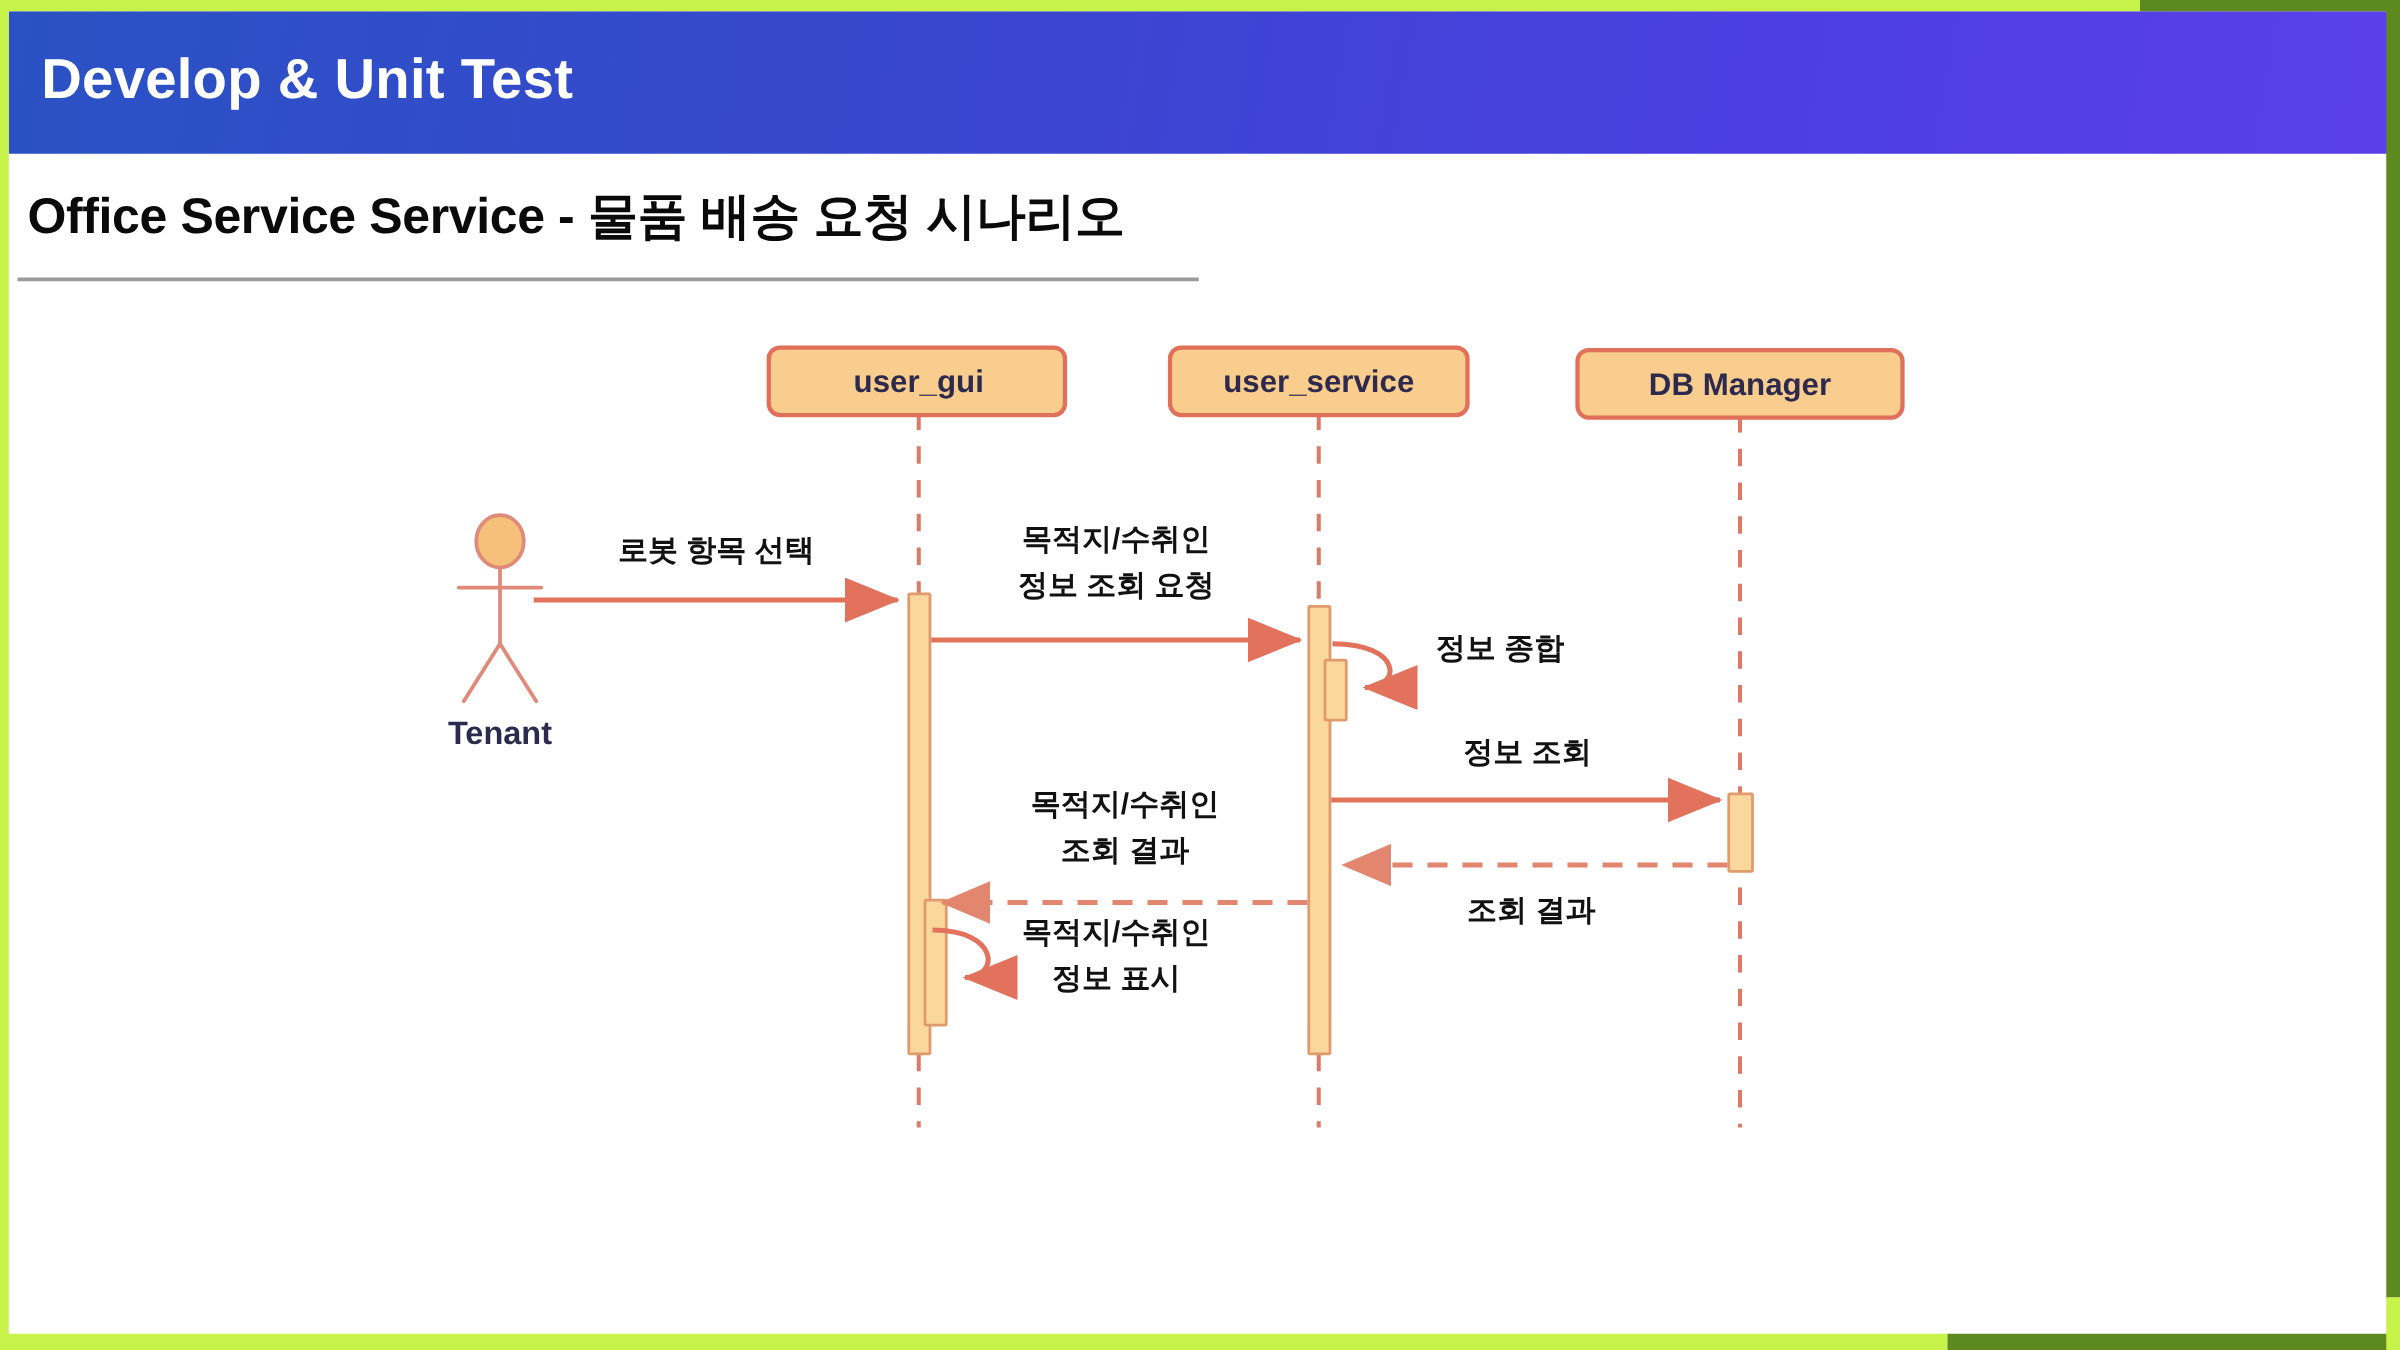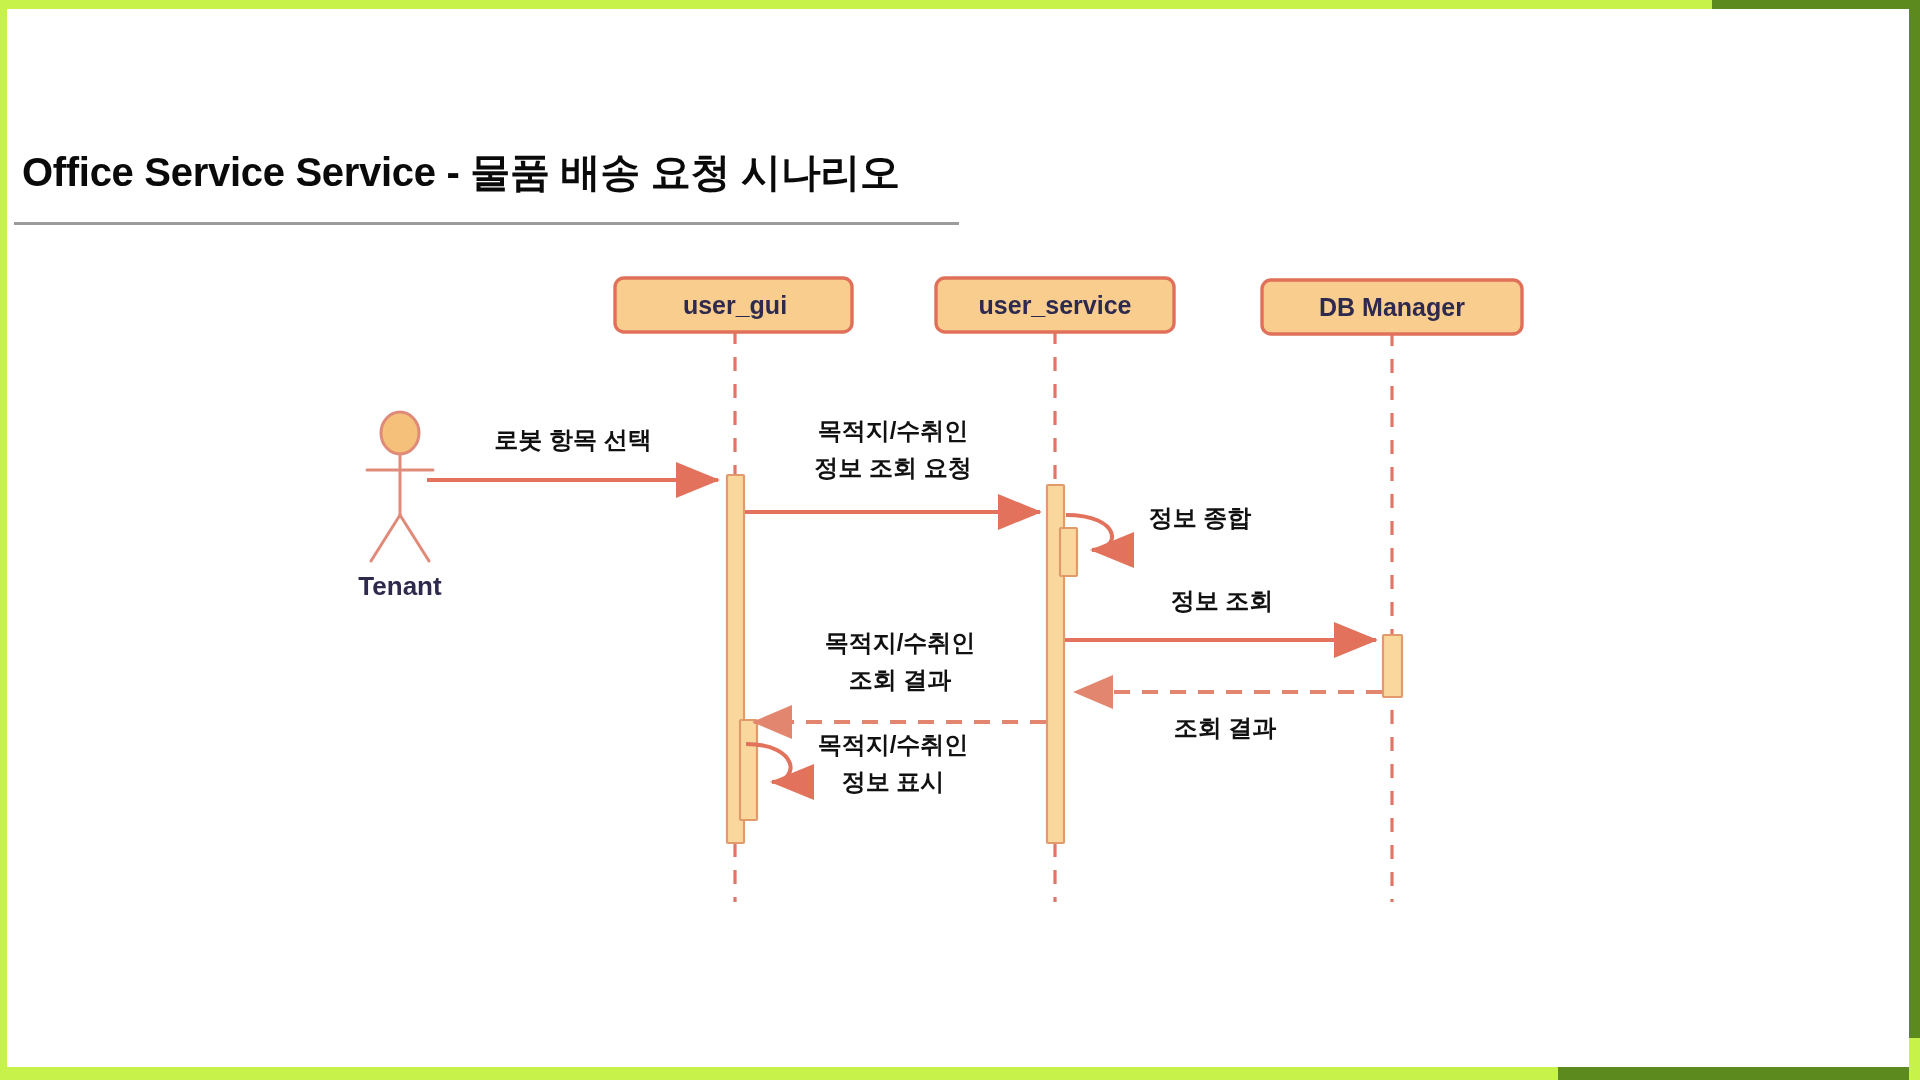--- a/index.html
+++ b/index.html
@@ -191,20 +191,23 @@
 <div id="slide">
 
   <div class="frame-left"></div>
   <div class="frame-top"></div>
   <div class="frame-top-dark"></div>
   <div class="frame-right-dark"></div>
   <div class="frame-right-bright"></div>
   <div class="frame-bottom"></div>
   <div class="frame-bottom-dark"></div>
 
+  <div class="header-band">
+    <div class="header-title">Develop &amp; Unit Test</div>
+  </div>
 
   <div class="subtitle">Office Service Service - 물품 배송 요청 시나리오</div>
   <div class="subtitle-rule"></div>
 
   <div class="diagram-wrap">
     <svg class="seq" width="1920" height="760" viewBox="0 0 1920 760" xmlns="http://www.w3.org/2000/svg">
       <defs>
         <marker id="arrowSync" markerWidth="11" markerHeight="9" refX="10.5" refY="4.5" orient="auto" markerUnits="strokeWidth">
           <path d="M0,0 L11,4.5 L0,9 z" fill="#e2725b"></path>
         </marker>

